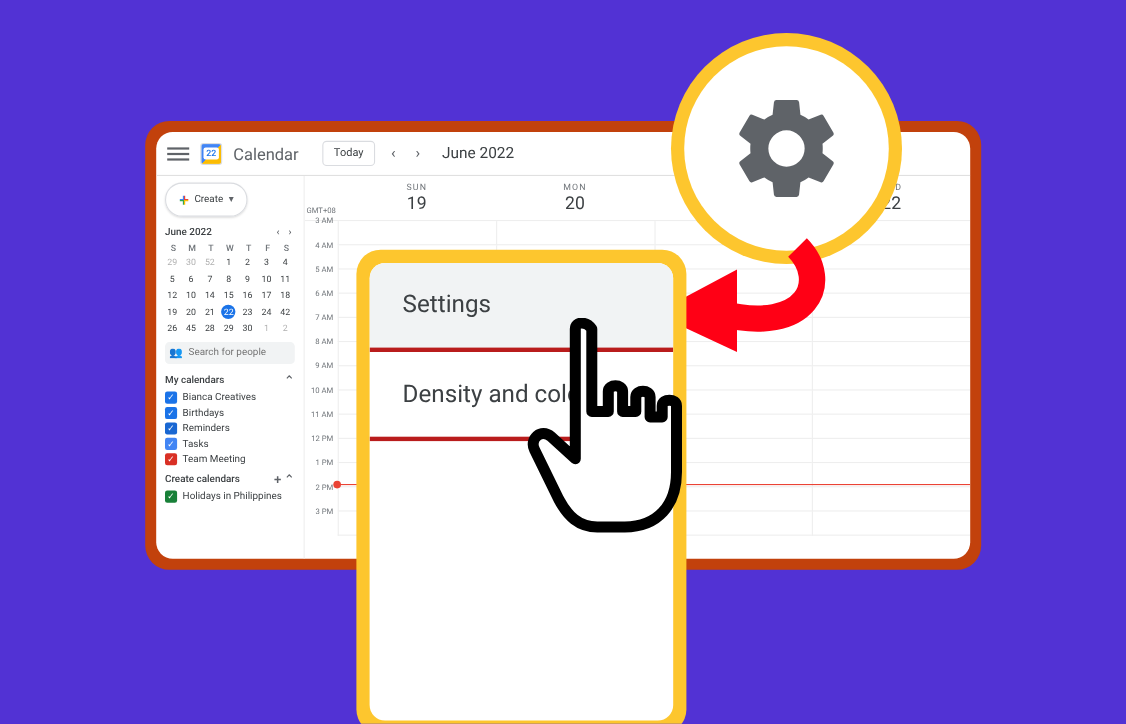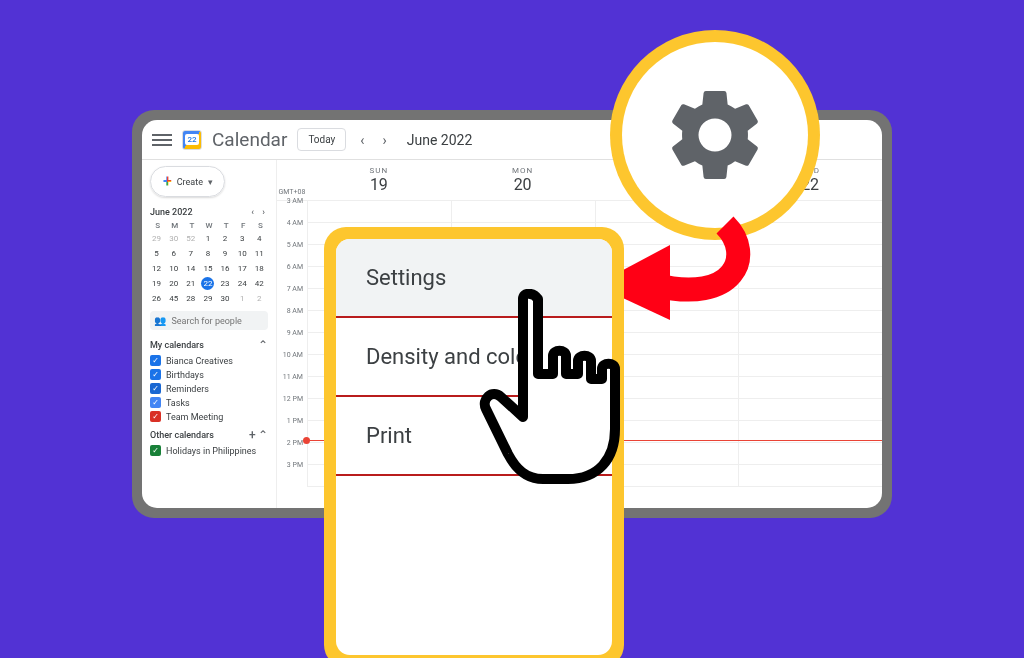--- a/index.html
+++ b/index.html
@@ -1,27 +1,27 @@
 <!DOCTYPE html>
 <html><head>
   <meta charset="utf-8">
   <style>
     * { box-sizing: border-box; margin: 0; padding: 0; font-family: 'Google Sans', Roboto, Arial, sans-serif; }
     body { width: 1024px; height: 658px; background: #5232d4; position: relative; overflow: hidden; }
     
-    .app-frame { position: absolute; top: 110px; left: 132px; width: 760px; height: 408px; background: #737373; border-radius: 22px; padding: 10px; }
+    .app-frame { position: absolute; top: 110px; left: 132px; width: 760px; height: 408px; background: #c2410c; border-radius: 22px; padding: 10px; }
     .app-inner { width: 100%; height: 100%; background: #fff; border-radius: 15px; overflow: hidden; position: relative; }
     
     .header { display: flex; align-items: center; height: 40px; padding: 0 10px; border-bottom: 1px solid #e0e0e0; gap: 10px; }
     .menu-icon { width: 20px; display: flex; flex-direction: column; gap: 3px; cursor: pointer; }
     .menu-icon span { height: 2px; background: #5f6368; }
     .logo-box { width: 20px; height: 20px; background: #fff; border: 1px solid #dadce0; border-radius: 3px; display: flex; align-items: center; justify-content: center; font-size: 8px; font-weight: 500; color: #4285f4; background: linear-gradient(135deg,#4285f4 50%,#fbbc04 50%); }
     .logo-box span { background:#fff; border-radius:2px; padding:1px 2px; color:#1a73e8;}
-    .app-title { font-size: 19px; color: #5f6368; }
-    .today-btn { font-size: 10px; padding: 5px 10px; border: 1px solid #dadce0; border-radius: 4px; color: #3c4043; cursor:pointer; }
+    .app-title { font-size: 15px; color: #5f6368; }
+    .today-btn { font-size: 10px; padding: 5px 10px; border: 1px solid #dadce0; border-radius: 4px; color: #3c4043; cursor:pointer;margin-left:11px; }
     .nav-arrow { color: #5f6368; font-size: 14px; padding: 0 4px; cursor:pointer; }
     .month-label { font-size: 14px; color: #3c4043; margin-left: 6px; }
     
     .body { display: flex; height: calc(100% - 40px); }
     .sidebar { width: 135px; padding: 6px 8px; font-size: 9px; color: #3c4043; border-right: 1px solid #eee; overflow:hidden;}
     .create-btn { display: inline-flex; align-items: center; gap: 5px; padding: 5px 12px; border: 1px solid #dadce0; border-radius: 18px; box-shadow: 0 1px 2px rgba(0,0,0,.15); margin-bottom: 10px; cursor:pointer;}
     .plus { font-size: 16px; background: conic-gradient(#ea4335 0 90deg,#fbbc04 90deg 180deg,#34a853 180deg 270deg,#4285f4 270deg 360deg); -webkit-background-clip: text; color: transparent; font-weight: bold; }
     .create-btn span:last-child{font-size:10px;}
     
     .mini-month { display: flex; justify-content: space-between; align-items: center; font-weight: 500; margin-bottom: 4px; font-size:9px;}
@@ -58,21 +58,21 @@
     .gear-circle{position:absolute;top:30px;left:610px;width:210px;height:210px;background:#fdc62e;border-radius:50%;padding:12px;}
     .gear-inner{width:100%;height:100%;background:#fff;border-radius:50%;display:flex;align-items:center;justify-content:center;}
     .gear-inner svg{width:110px;height:110px;fill:#5f6368;}
     
     
     .red-arrow{position:absolute;top:215px;left:575px;width:200px;height:120px;}
     
     
     .menu-panel{position:absolute;top:227px;left:324px;width:300px;height:440px;background:#fdc62e;border-radius:22px;padding:12px;overflow:hidden;}
     .menu-inner{width:100%;height:100%;background:#fff;border-radius:14px;overflow:hidden;}
-    .menu-item{padding:26px 30px;font-size:22px;color:#3c4043;border-bottom:2px solid #b91c1c;cursor:pointer;}
+    .menu-item{padding:26px 30px;font-size:22px;color:#3c4043;border-bottom:4px solid #b91c1c;cursor:pointer;}
     .menu-item.hover{background:#f1f3f4;}
     
     
     .hand-cursor{position:absolute;top:289px;left:478px;width:155px;height:200px;}
     
   </style>
 </head>
 <body>
 
 <div class="app-frame">
@@ -177,21 +177,21 @@
                 <span>Tasks</span>
               </div>
               <div class="cal-item">
                 <div class="chk" style="background: rgb(217, 48, 37);">✓</div>
                 <span>Team Meeting</span>
               </div>
             </div>
         </div>
         <div class="cal-section">
           <div class="hd">
-            <span>Other calendars</span>
+            <span>Create calendars</span>
             <span>
               <span class="sym">+</span>
               <span class="sym">⌃</span>
             </span>
           </div>
           <div id="other-cals">
               <div class="cal-item">
                 <div class="chk" style="background: rgb(24, 128, 56);">✓</div>
                 <span>Holidays in Philippines</span>
               </div>
@@ -301,19 +301,18 @@
 
 <svg class="red-arrow" viewBox="0 0 200 120">
   <path d="M 150 10 C 180 40, 160 90, 80 70" stroke="#ff0015" stroke-width="24" fill="none"></path>
   <path d="M 20 70 L 95 30 L 95 105 Z" fill="#ff0015"></path>
 </svg>
 
 <div class="menu-panel">
   <div class="menu-inner" id="settings-menu">
       <div class="menu-item hover">Settings</div>
       <div class="menu-item">Density and color</div>
-      <div class="menu-item">Print</div>
     </div>
 </div>
 
 <svg class="hand-cursor" viewBox="0 0 155 200">
   <path d="M 45 60 L 45 10 C 45 3 55 3 60 10 L 60 60 L 60 85 L 75 85 L 75 67 C 75 60 88 60 88 67 L 88 85 L 100 85 L 100 72 C 100 65 113 65 113 72 L 113 90 L 124 90 L 124 80 C 124 73 137 73 137 80 L 137 140 C 137 170 120 190 90 190 L 65 190 C 48 190 38 180 30 165 L 8 120 C 3 110 14 100 23 108 L 45 128 Z" fill="#ffffff" stroke="#000000" stroke-width="10" stroke-linejoin="round"></path>
 </svg>
 
 </body></html>

